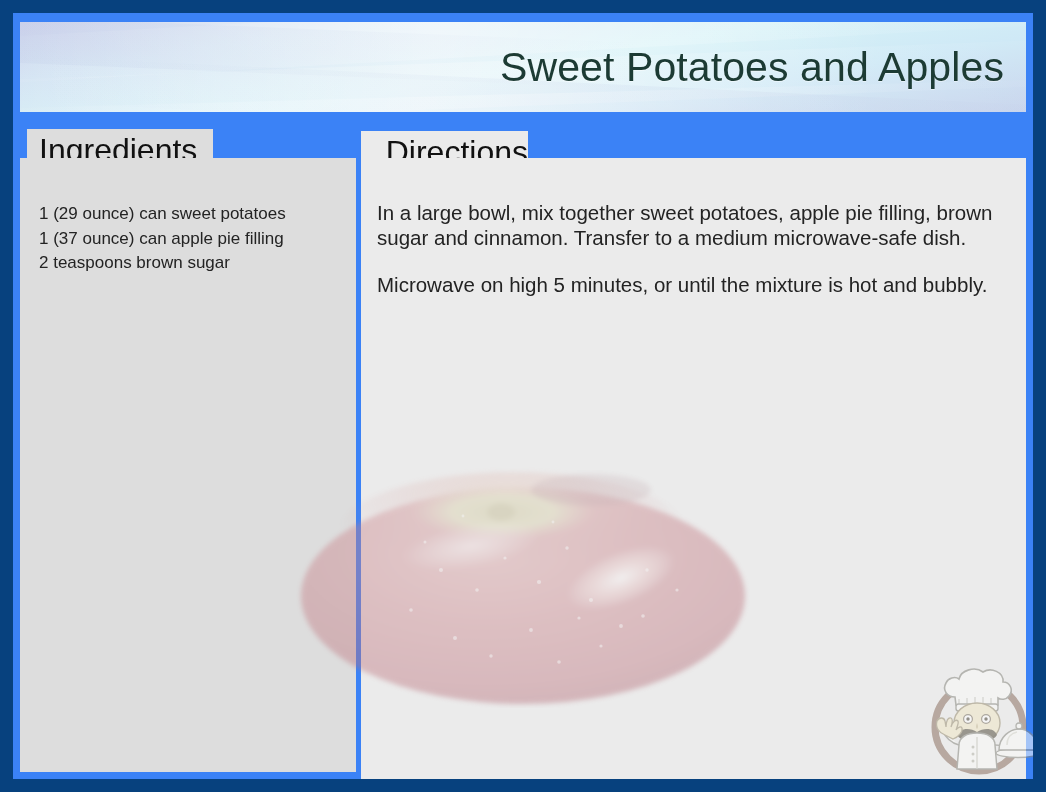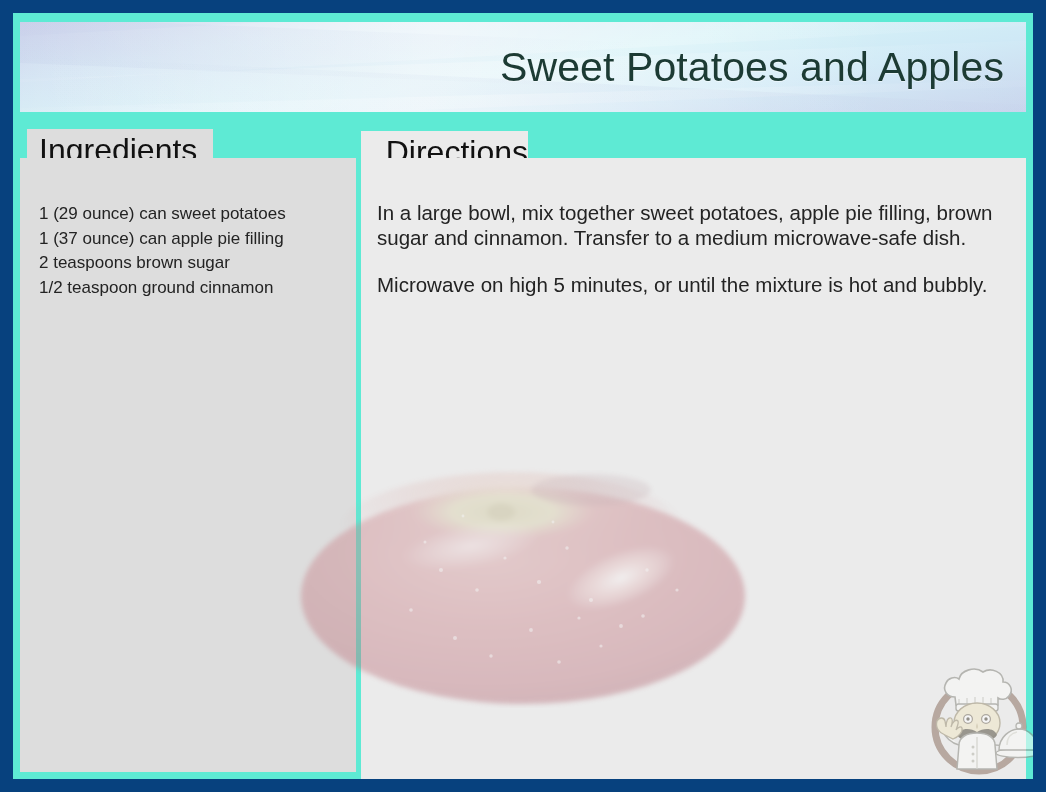--- a/index.html
+++ b/index.html
@@ -19,21 +19,21 @@
     background: #ffffff;
     border: 13px solid #07417e;
     box-sizing: border-box;
     overflow: hidden;
   }
   #slide-inner {
     position: absolute;
     left: 0; top: 0;
     width: 1020px;
     height: 766px;
-    background: #5eead4;
+    background: #3b82f6;
   }
 
   
   #title-banner {
     position: absolute;
     left: 7px;
     top: 9px;
     width: 1006px;
     height: 90px;
     background:
@@ -191,21 +191,20 @@
     </div>
 
     <div id="ingredients-tab" class="panel-tab">
       <span class="tab-label">Ingredients</span>
     </div>
     <div id="ingredients-panel" class="panel">
       <ul id="ingredient-list">
         <li>1 (29 ounce) can sweet potatoes</li>
         <li>1 (37 ounce) can apple pie filling</li>
         <li>2 teaspoons brown sugar</li>
-        <li>1/2 teaspoon ground cinnamon</li>
       </ul>
     </div>
 
     <div id="directions-tab" class="panel-tab">
       <span class="tab-label">Directions</span>
     </div>
     <div id="directions-panel" class="panel">
       <div id="directions-body">
         <p>In a large bowl, mix together sweet potatoes, apple pie filling, brown sugar and cinnamon. Transfer to a medium microwave-safe dish.</p>
         <p>Microwave on high 5 minutes, or until the mixture is hot and bubbly.</p>

